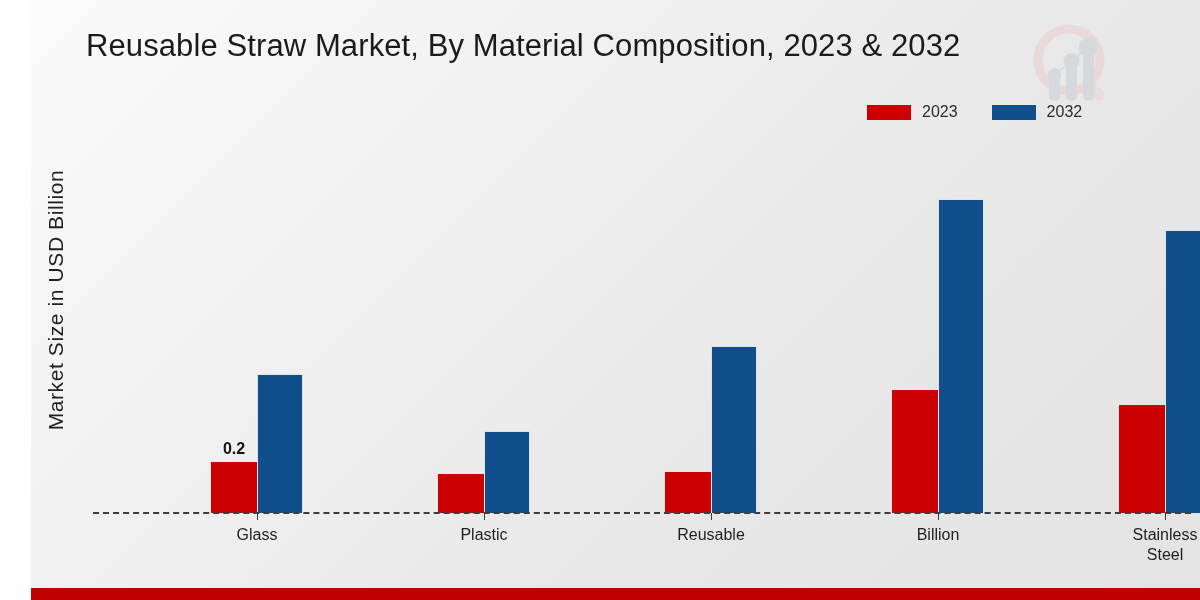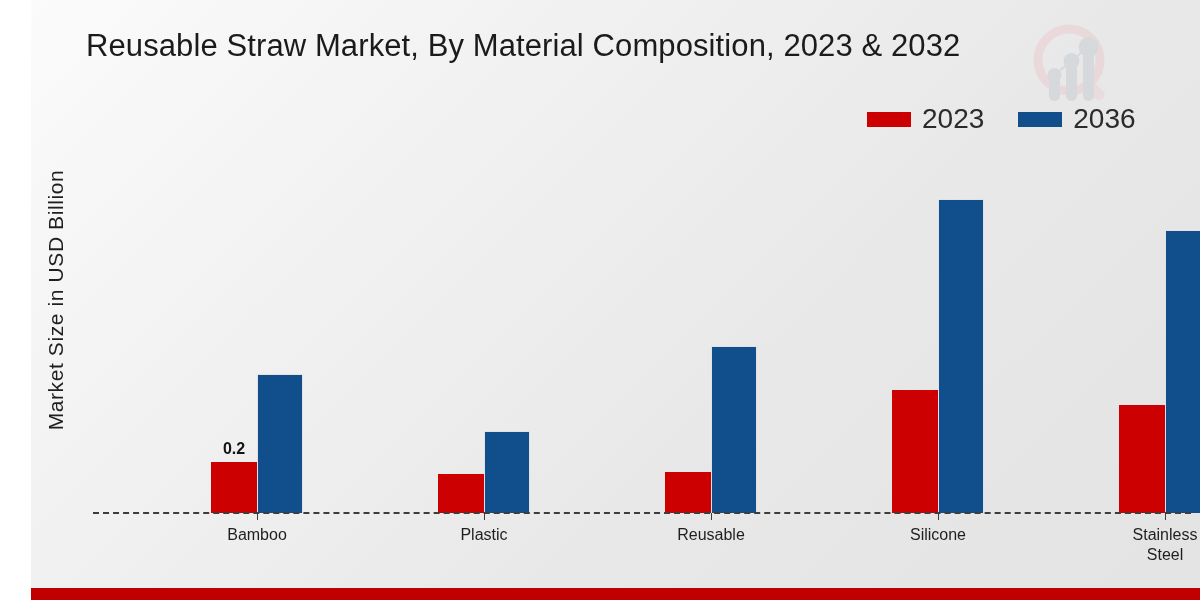--- a/index.html
+++ b/index.html
@@ -44,21 +44,21 @@
     display: flex;
     align-items: center;
     gap: 34px;
   }
   .legend-item { display: flex; align-items: center; gap: 11px; }
   .legend-swatch {
     width: 44px; height: 15px;
     display: block;
   }
   .legend-label {
-    font-size: 28px;
+    font-size: 16px;
     color: #2b2b2b;
   }
 
   
   #y-axis-title {
     position: absolute;
     left: 0px; top: 0px;
     width: 600px; height: 34px;
     transform: rotate(-90deg);
     transform-origin: 0 0;
@@ -166,37 +166,37 @@
 
   <div id="chart-title">Reusable Straw Market, By Material Composition, 2023 &amp; 2032</div>
 
   <div id="legend">
     <div class="legend-item">
       <span class="legend-swatch" style="background:#cc0000"></span>
       <span class="legend-label">2023</span>
     </div>
     <div class="legend-item">
       <span class="legend-swatch" style="background:#114f8c"></span>
-      <span class="legend-label">2036</span>
+      <span class="legend-label">2032</span>
     </div>
   </div>
 
   <div id="y-axis-title">Market Size in USD Billion</div>
 
   <div id="plot-area">
       <div class="group" style="left: 118px; width: 94px;">
         <div class="bars">
           <div class="bar red" style="height: 51px;">
             <span class="bar-value">0.2</span>
           </div>
           <div class="bar blue" style="height: 139px;"></div>
         </div>
       </div>
       <div class="tick" style="left: 164px;"></div>
-      <div class="cat-label" style="left: 164px;">Bamboo</div>
+      <div class="cat-label" style="left: 164px;">Glass</div>
       <div class="group" style="left: 345px; width: 94px;">
         <div class="bars">
           <div class="bar red" style="height: 39px;"></div>
           <div class="bar blue" style="height: 82px;"></div>
         </div>
       </div>
       <div class="tick" style="left: 391px;"></div>
       <div class="cat-label" style="left: 391px;">Plastic</div>
       <div class="group" style="left: 572px; width: 94px;">
         <div class="bars">
@@ -206,21 +206,21 @@
       </div>
       <div class="tick" style="left: 618px;"></div>
       <div class="cat-label" style="left: 618px;">Reusable</div>
       <div class="group" style="left: 799px; width: 94px;">
         <div class="bars">
           <div class="bar red" style="height: 123px;"></div>
           <div class="bar blue" style="height: 314px;"></div>
         </div>
       </div>
       <div class="tick" style="left: 845px;"></div>
-      <div class="cat-label" style="left: 845px;">Silicone</div>
+      <div class="cat-label" style="left: 845px;">Billion</div>
       <div class="group" style="left: 1026px; width: 94px;">
         <div class="bars">
           <div class="bar red" style="height: 108px;"></div>
           <div class="bar blue" style="height: 283px;"></div>
         </div>
       </div>
       <div class="tick" style="left: 1072px;"></div>
       <div class="cat-label" style="left: 1072px;">Stainless<br>Steel</div>
     </div>
   <div id="baseline"></div>

